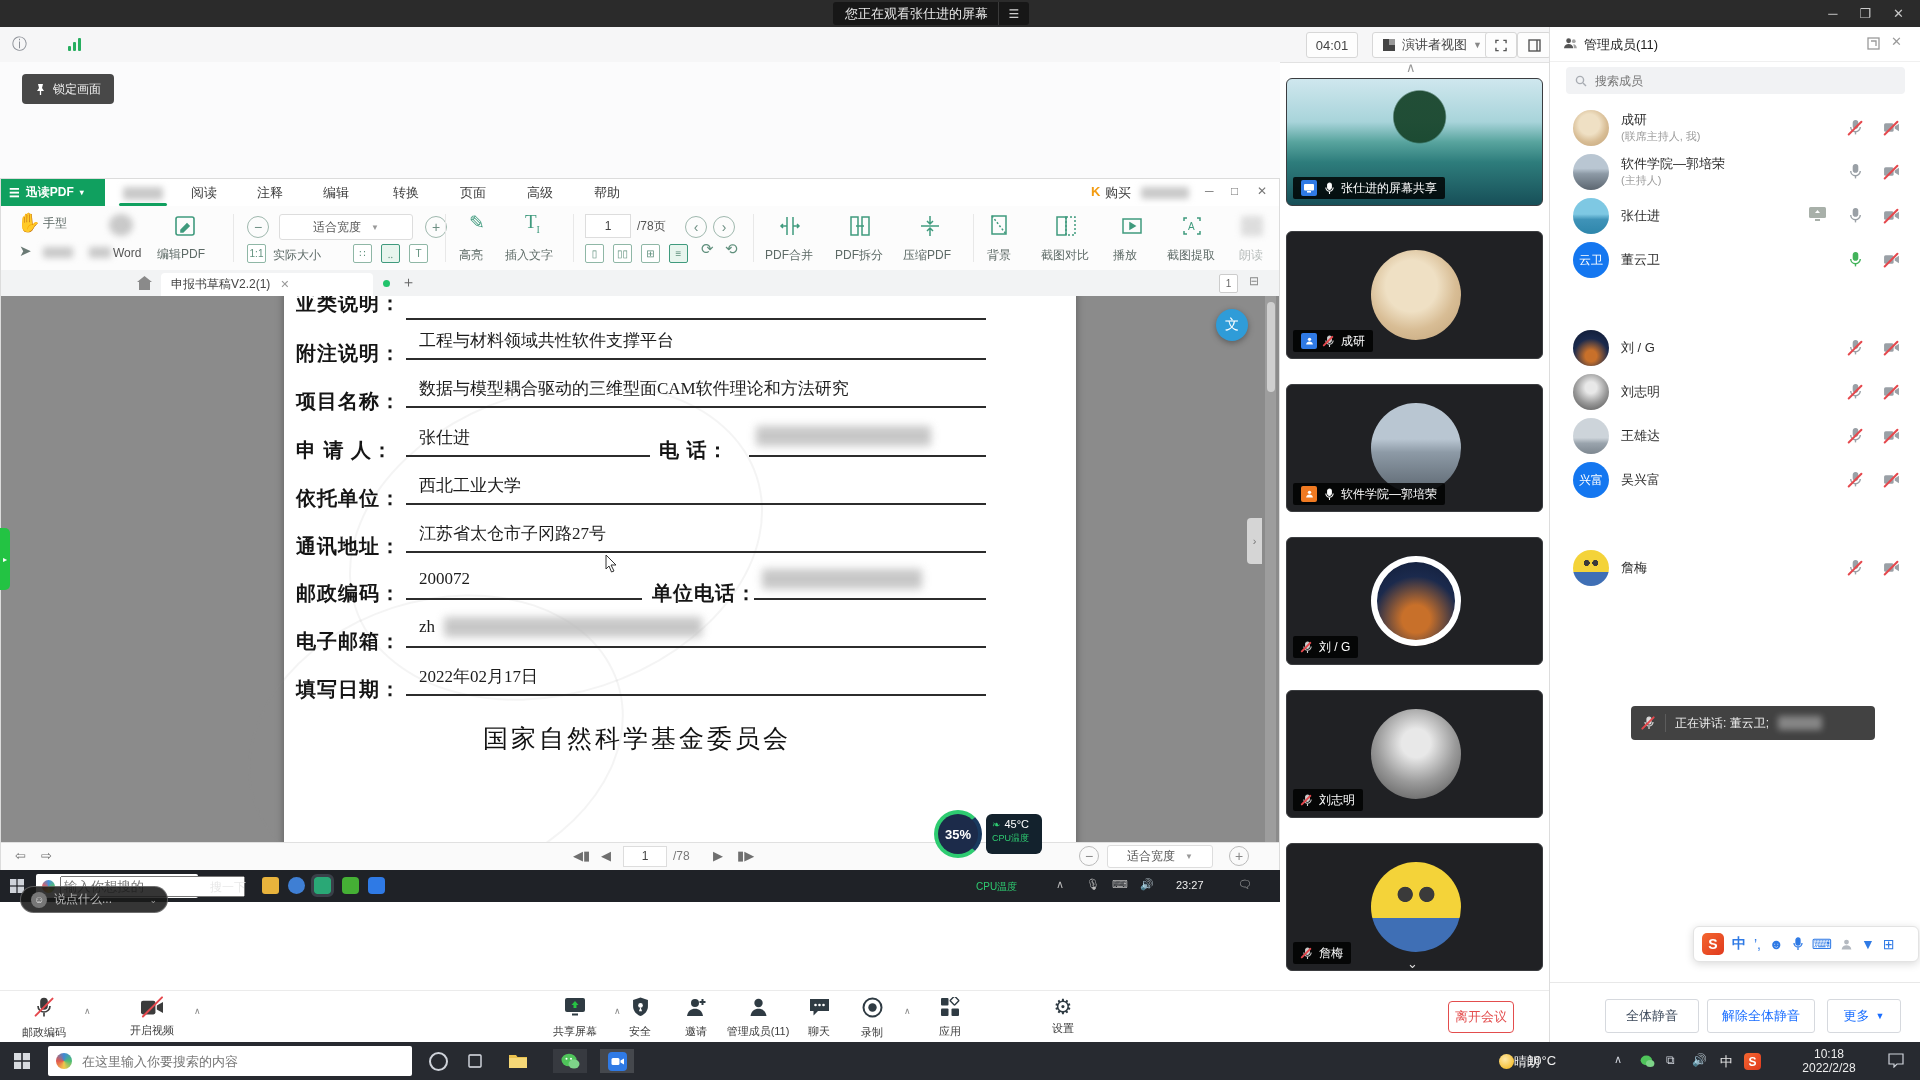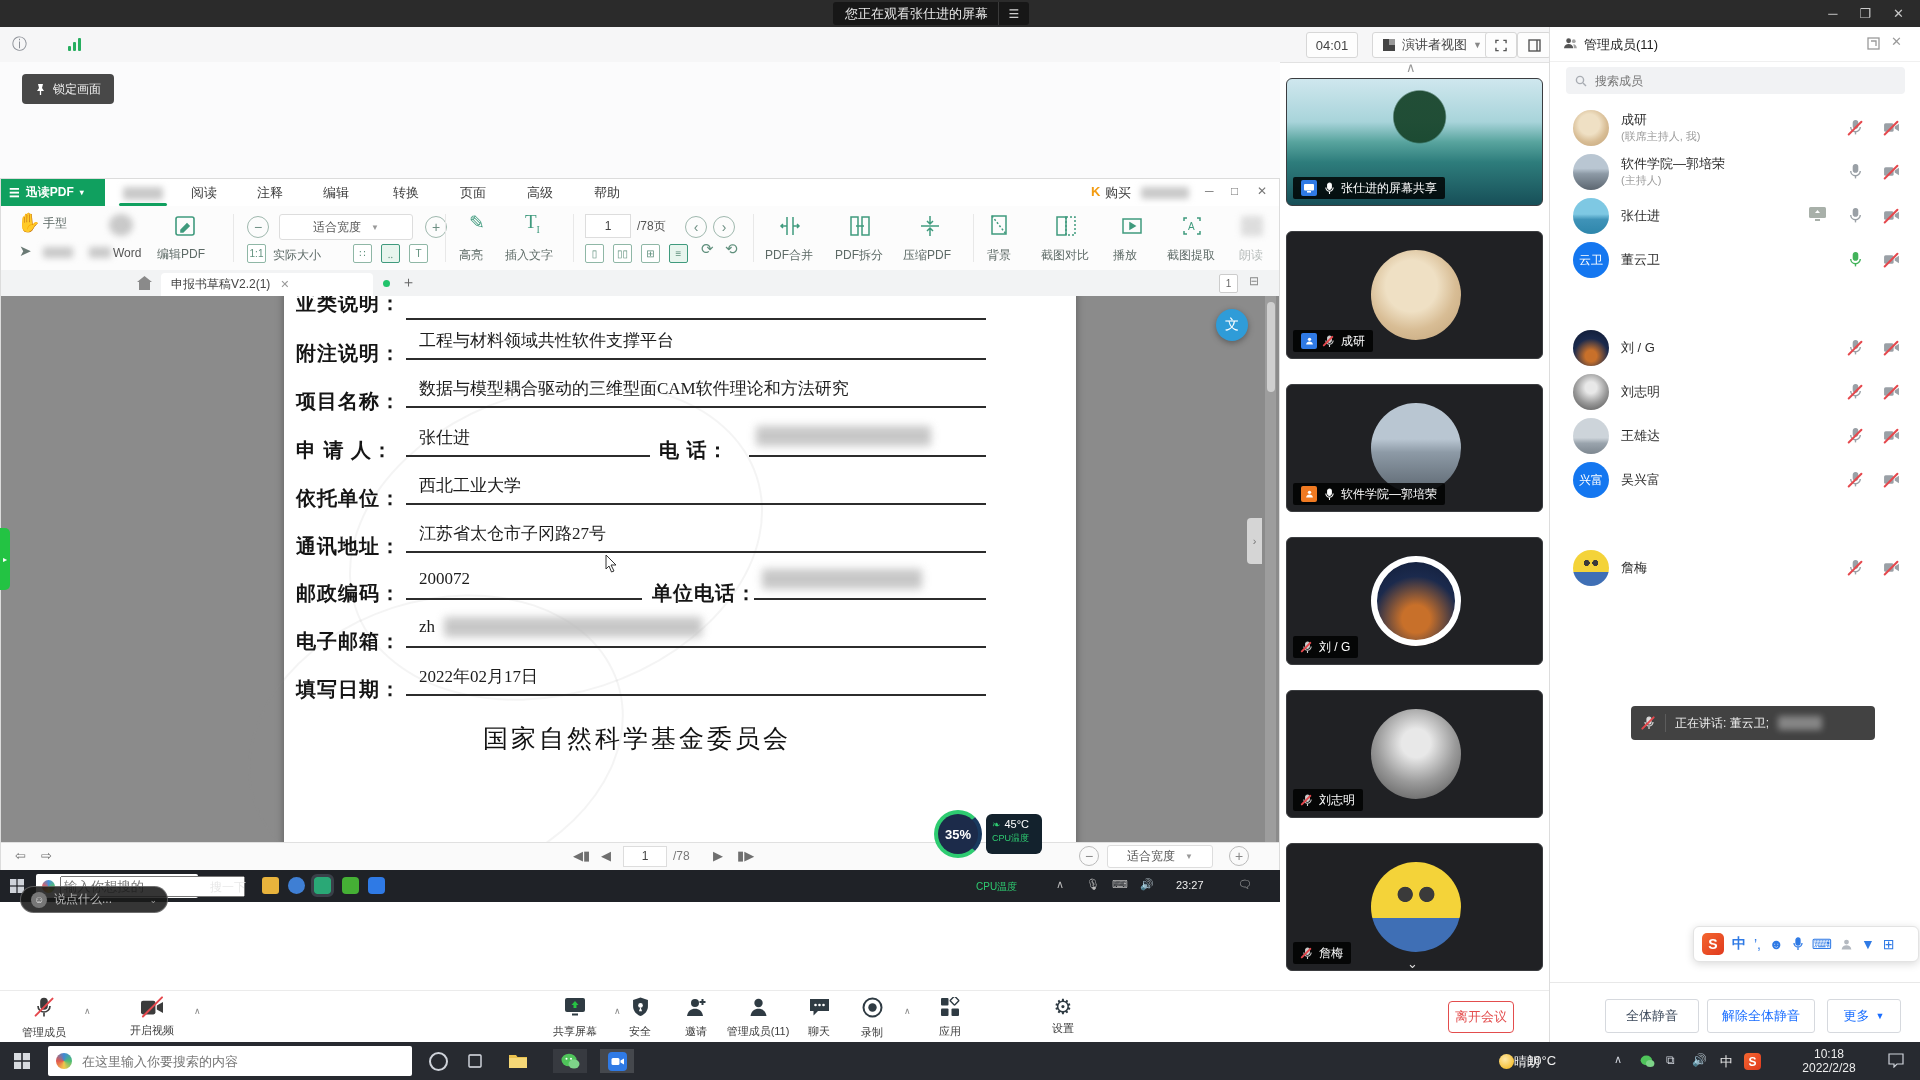--- a/index.html
+++ b/index.html
@@ -818,21 +818,21 @@
 
   <div class="mtoolbar">
     <div class="mt-item" style="left:8px;width:72px;">
       <span class="icw slash" style="width:22px;height:22px;">
         <svg width="18" height="21" viewBox="0 0 12 14" fill="none" stroke="#3c3c3c" stroke-width="1.1">
             <rect x="4" y="1" width="4" height="7" rx="2" fill="#3c3c3c"></rect>
             <path d="M2 6a4 4 0 0 0 8 0"></path>
             <line x1="6" y1="10.5" x2="6" y2="13"></line>
           </svg>
         </span>
-      <div class="lab">管理成员</div>
+      <div class="lab">邮政编码</div>
     </div>
     <span class="caret" style="left:84px;top:15px;">∧</span>
     <div class="mt-item" style="left:116px;width:72px;">
       <span class="icw slash" style="width:24px;height:22px;">
         <svg width="22" height="17" viewBox="0 0 16 12" fill="#3c3c3c">
             <rect x="0" y="1" width="10.5" height="10" rx="1.5"></rect>
             <path d="M11.5 4.5L16 2v8l-4.5-2.5z"></path>
           </svg>
         </span>
       <div class="lab">开启视频</div>

